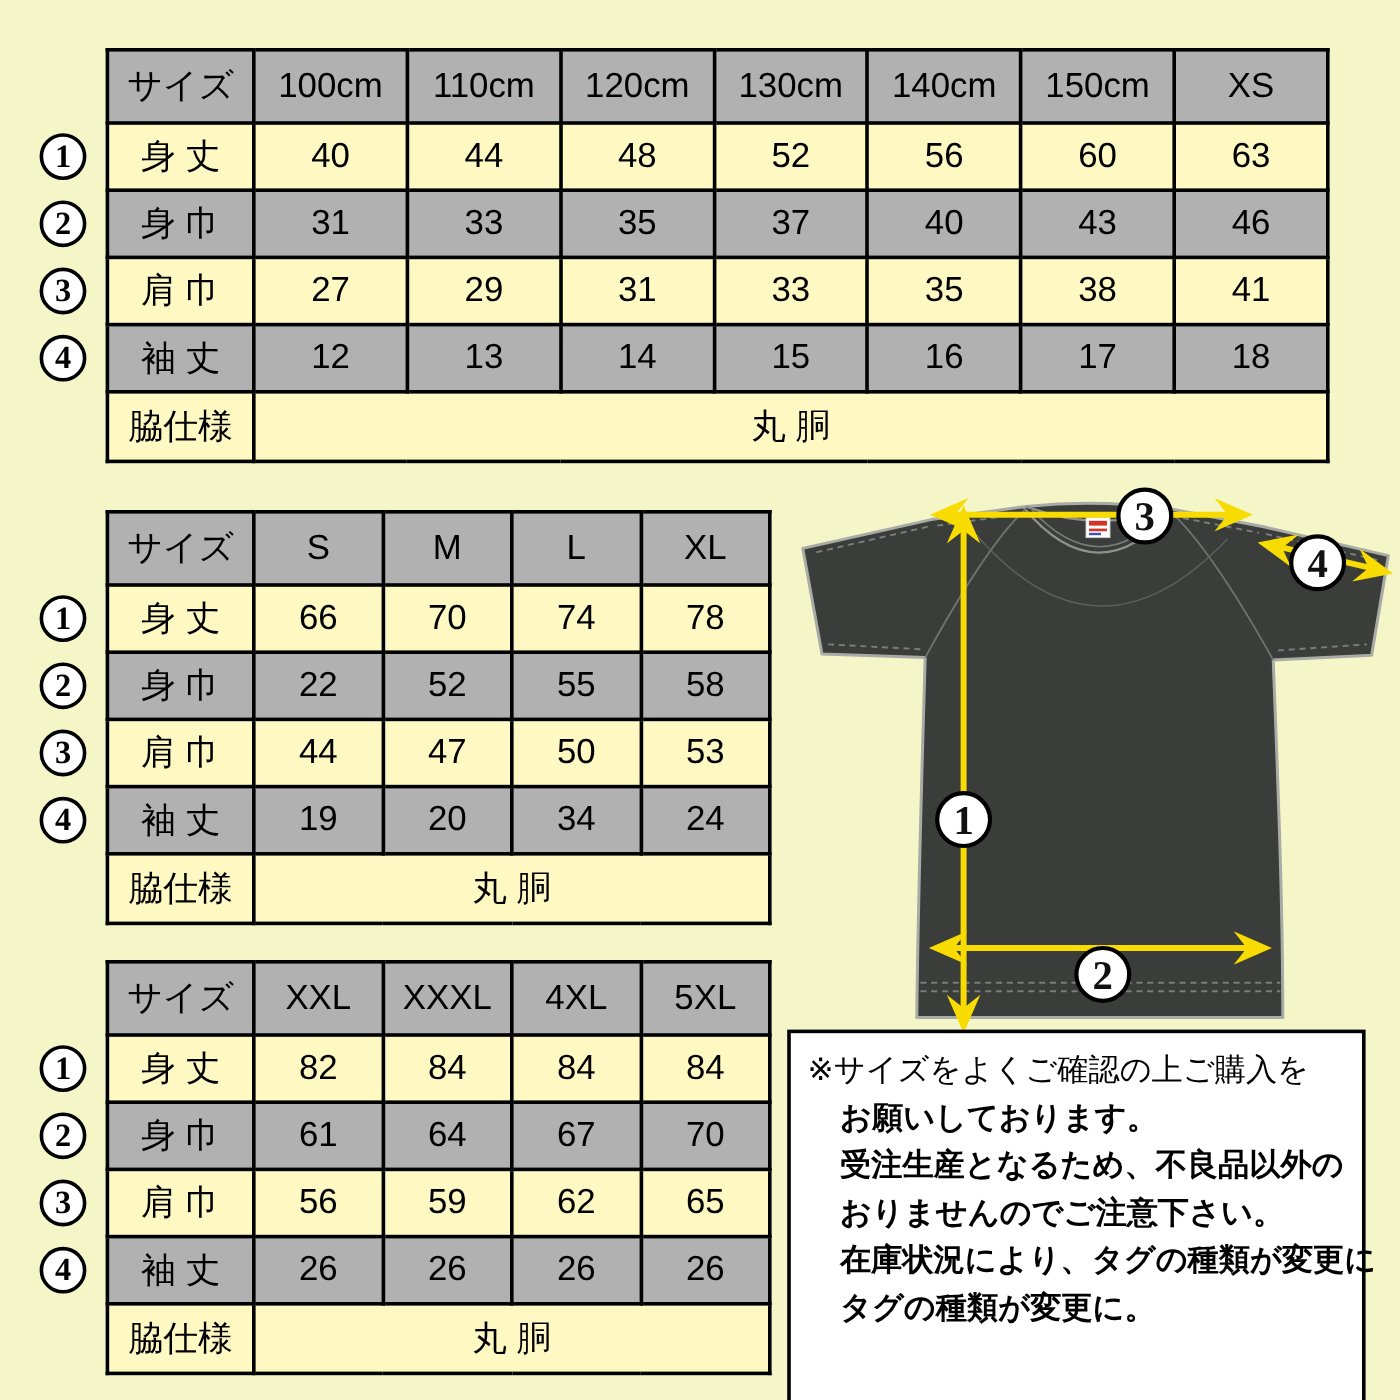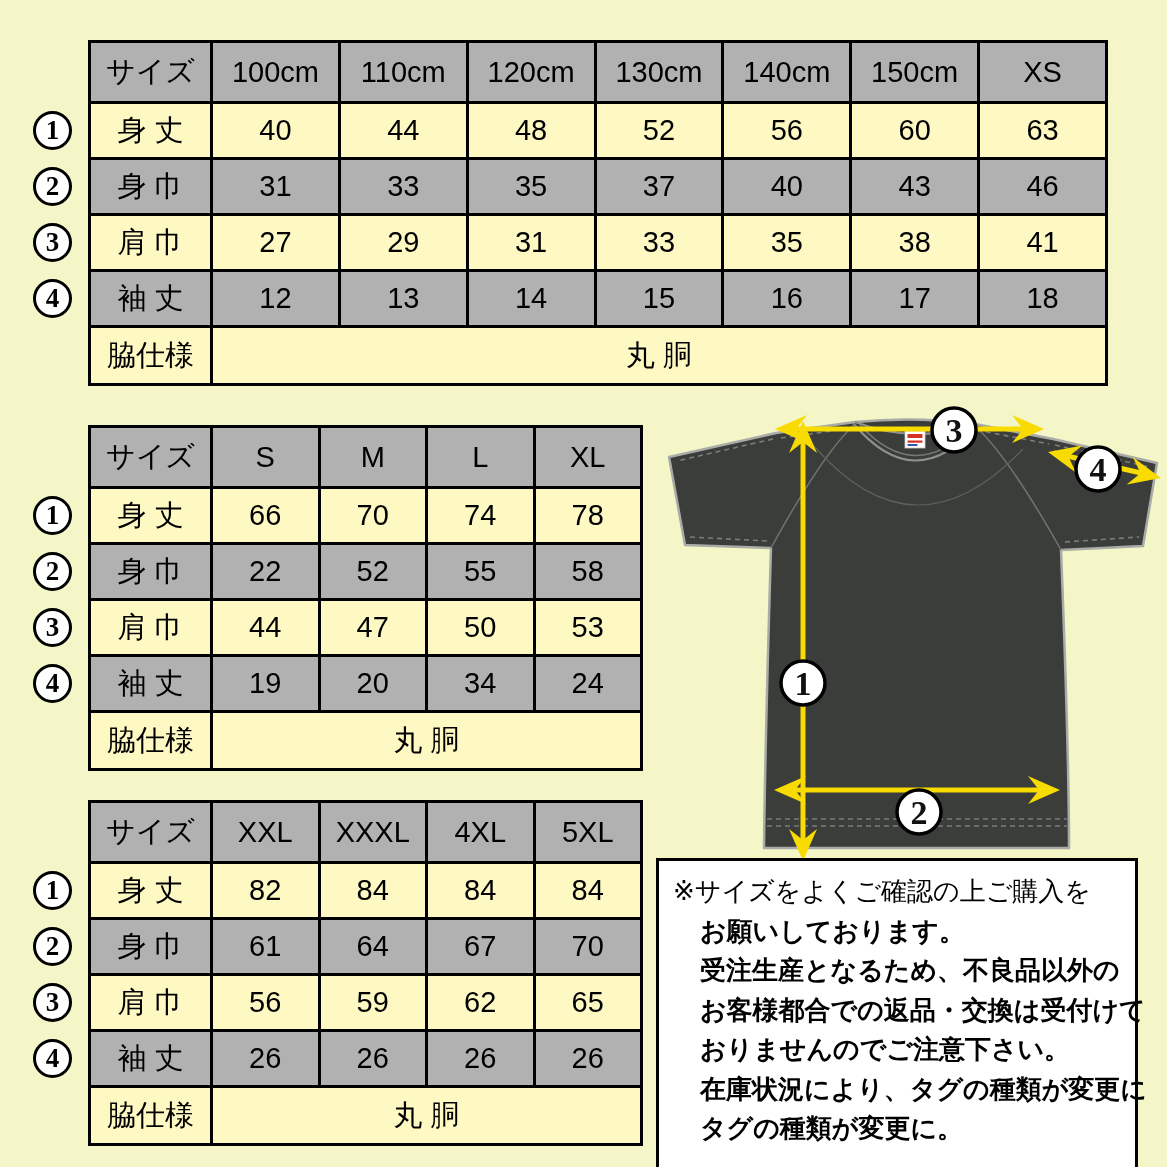--- a/index.html
+++ b/index.html
@@ -279,19 +279,18 @@
         <circle cx="256" cy="419" r="22" fill="#fff" stroke="#000" stroke-width="3.5"></circle>
         <text x="256" y="431">2</text>
       </g>
     </g>
   </svg>
 
   <div class="notice">
     <div class="line">※サイズをよくご確認の上ご購入を</div>
     <div class="line indent">お願いしております。</div>
     <div class="line indent">受注生産となるため、不良品以外の</div>
-    <div class="line indent">お客様都合での返品・交換は受付けて</div>
     <div class="line indent">おりませんのでご注意下さい。</div>
     <div class="line indent">在庫状況により、タグの種類が変更に</div>
     <div class="line indent">タグの種類が変更に。</div>
   </div>
 
 </div>
 
 </body></html>

